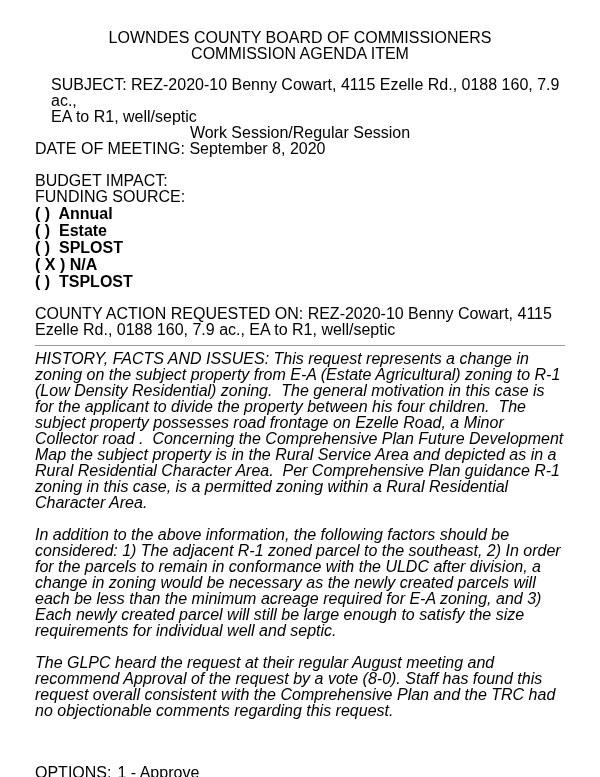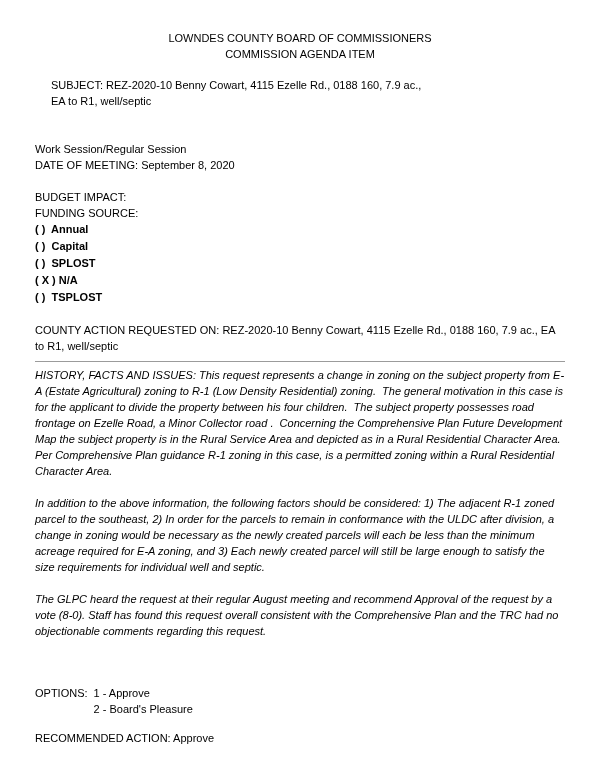--- a/index.html
+++ b/index.html
@@ -8,35 +8,34 @@
     background: #ffffff;
   }
   .page {
     width: 600px;
     height: 777px;
     box-sizing: border-box;
     padding: 30px 35px 28px 35px;
     background: #ffffff;
     color: #000000;
     font-family: "Liberation Sans", sans-serif;
-    font-size: 11px;
+    font-size: 16px;
     line-height: 16px;
     overflow: hidden;
   }
   .doc-header {
     text-align: center;
     margin-bottom: 15px;
   }
   .subject-block {
     margin-bottom: 0;
     margin-left: 16px;
   }
   .right {
-    text-align: left;
-    margin-top: 32px;
+    text-align: center;
   }
   .mt16 {
     margin-top: 16px;
   }
   .funding-list div {
     white-space: pre-wrap;
     line-height: 17px;
     font-weight: bold;
   }
   .county-action {
@@ -83,21 +82,21 @@
 
   <div class="right">Work Session/Regular Session</div>
 
   <div>DATE OF MEETING: September 8, 2020</div>
 
   <div class="mt16">BUDGET IMPACT:</div>
   <div>FUNDING SOURCE:</div>
 
   <div class="funding-list">
     <div>( )  Annual</div>
-    <div>( )  Capital</div>
+    <div>( )  Estate</div>
     <div>( )  SPLOST</div>
     <div>( X ) N/A</div>
     <div>( )  TSPLOST</div>
   </div>
 
   <div class="county-action">COUNTY ACTION REQUESTED ON: REZ-2020-10 Benny Cowart, 4115 Ezelle Rd., 0188 160, 7.9 ac., EA to R1, well/septic</div>
 
   <div class="divider"></div>
 
   <p class="para">HISTORY, FACTS AND ISSUES: This request represents a change in zoning on the subject property from E-A (Estate Agricultural) zoning to R-1 (Low Density Residential) zoning.  The general motivation in this case is for the applicant to divide the property between his four children.  The subject property possesses road frontage on Ezelle Road, a Minor Collector road .  Concerning the Comprehensive Plan Future Development Map the subject property is in the Rural Service Area and depicted as in a Rural Residential Character Area.  Per Comprehensive Plan guidance R-1 zoning in this case, is a permitted zoning within a Rural Residential Character Area.</p>

